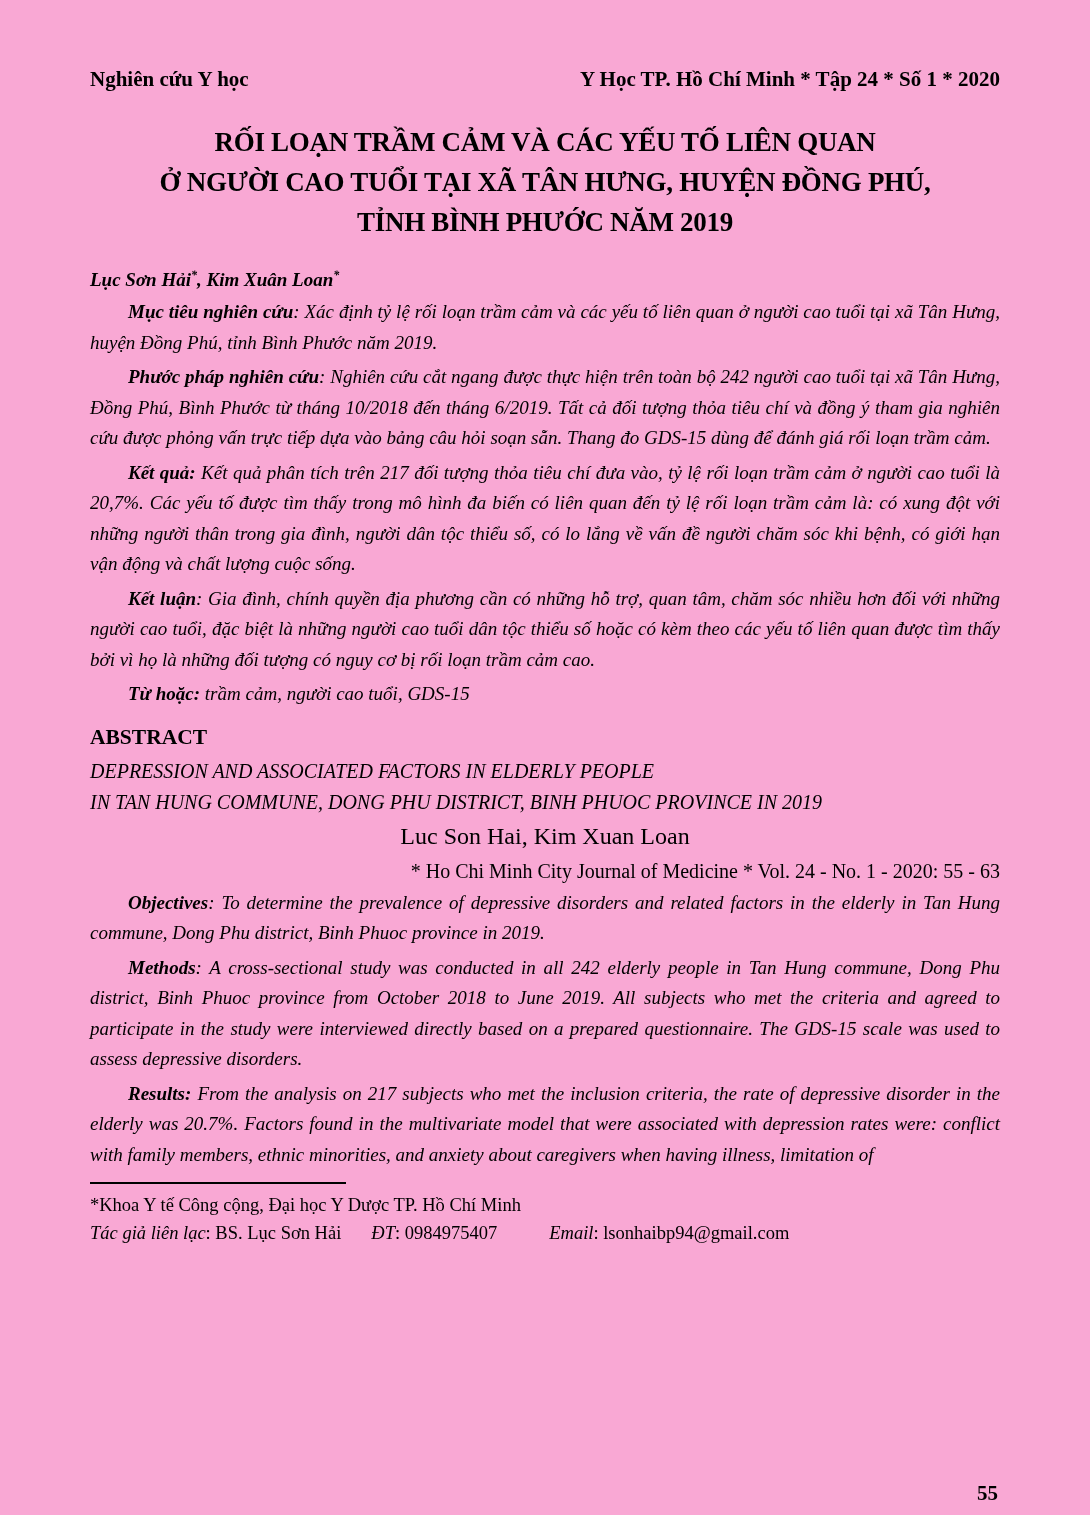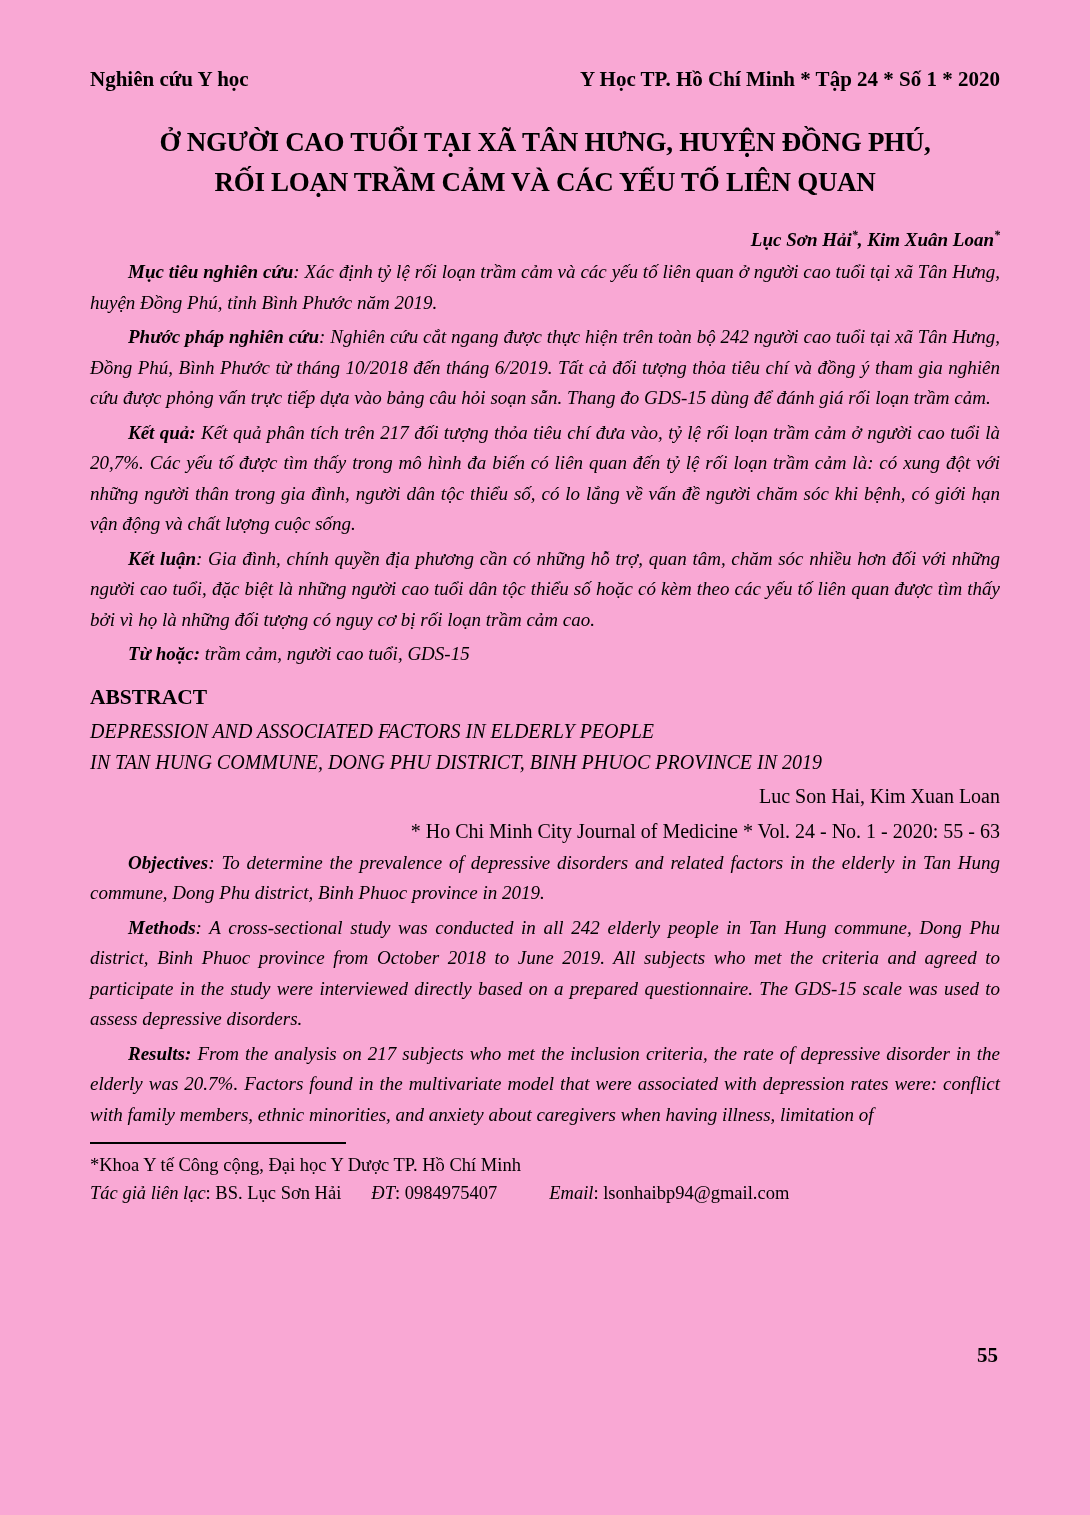--- a/index.html
+++ b/index.html
@@ -30,21 +30,20 @@
     text-align: center;
     font-size: 27px;
     font-weight: bold;
     line-height: 40px;
     letter-spacing: -0.3px;
   }
   .title .tl { display: block; }
   
   .authors {
     margin-top: 20px;
-    text-align: right;
     font-weight: bold;
     font-style: italic;
     font-size: 19px;
     line-height: 26px;
   }
   .authors sup { font-size: 12px; }
   
   .sect {
     margin: 14px 0 5px 0;
     font-size: 21.5px;
@@ -65,61 +64,62 @@
   .en-title {
     margin-top: 4px;
     text-align: left;
     font-style: italic;
     font-size: 20px;
     line-height: 31px;
   }
   .en-title .tl { display: block; }
   .en-authors {
     margin-top: 5px;
-    text-align: right;
-    font-size: 20px;
+    text-align: center;
+    font-size: 24px;
     line-height: 26px;
   }
   .en-citation {
     margin-top: 9px;
     text-align: right;
     font-size: 20px;
     line-height: 26px;
   }
   
   .footnote { margin-top: 12px; font-size: 18.5px; line-height: 27.5px; }
   .fn-rule {
     width: 256px;
     border-top: 2px solid #000;
     margin-bottom: 8px;
   }
   .fn-contact .seg-gap-sm { margin-left: 30px; }
   .fn-contact .seg-gap-lg { margin-left: 52px; }
   
   .pagenum {
     position: absolute;
-    top: 1343px;
+    top: 1481px;
     right: 92px;
     font-weight: bold;
     font-size: 21px;
   }
 </style>
 </head>
 <body>
 
 <div class="page">
 
   <div class="hdr">
     <span>Nghiên cứu Y học</span>
     <span>Y Học TP. Hồ Chí Minh * Tập 24 * Số 1 * 2020</span>
   </div>
 
   <h1 class="title">
+    <span class="tl">RỐI LOẠN TRẦM CẢM VÀ CÁC YẾU TỐ LIÊN QUAN</span>
     <span class="tl">Ở NGƯỜI CAO TUỔI TẠI XÃ TÂN HƯNG, HUYỆN ĐỒNG PHÚ,</span>
-    <span class="tl">RỐI LOẠN TRẦM CẢM VÀ CÁC YẾU TỐ LIÊN QUAN</span>
+    <span class="tl">TỈNH BÌNH PHƯỚC NĂM 2019</span>
   </h1>
 
   <div class="authors"><span>Lục Sơn Hải</span><sup>*</sup><span>, </span><span>Kim Xuân Loan</span><sup>*</sup></div>
 
 
 
   <p class="para"><span class="lead">Mục tiêu nghiên cứu</span><span>: Xác định tỷ lệ rối loạn trầm cảm và các yếu tố liên quan ở người cao tuổi tại xã Tân Hưng, huyện Đồng Phú, tỉnh Bình Phước năm 2019.</span></p>
 
   <p class="para"><span class="lead">Phước pháp nghiên cứu</span><span>: Nghiên cứu cắt ngang được thực hiện trên toàn bộ 242 người cao tuổi tại xã Tân Hưng, Đồng Phú, Bình Phước từ tháng 10/2018 đến tháng 6/2019. Tất cả đối tượng thỏa tiêu chí và đồng ý tham gia nghiên cứu được phỏng vấn trực tiếp dựa vào bảng câu hỏi soạn sẵn. Thang đo GDS-15 dùng để đánh giá rối loạn trầm cảm.</span></p>
 

